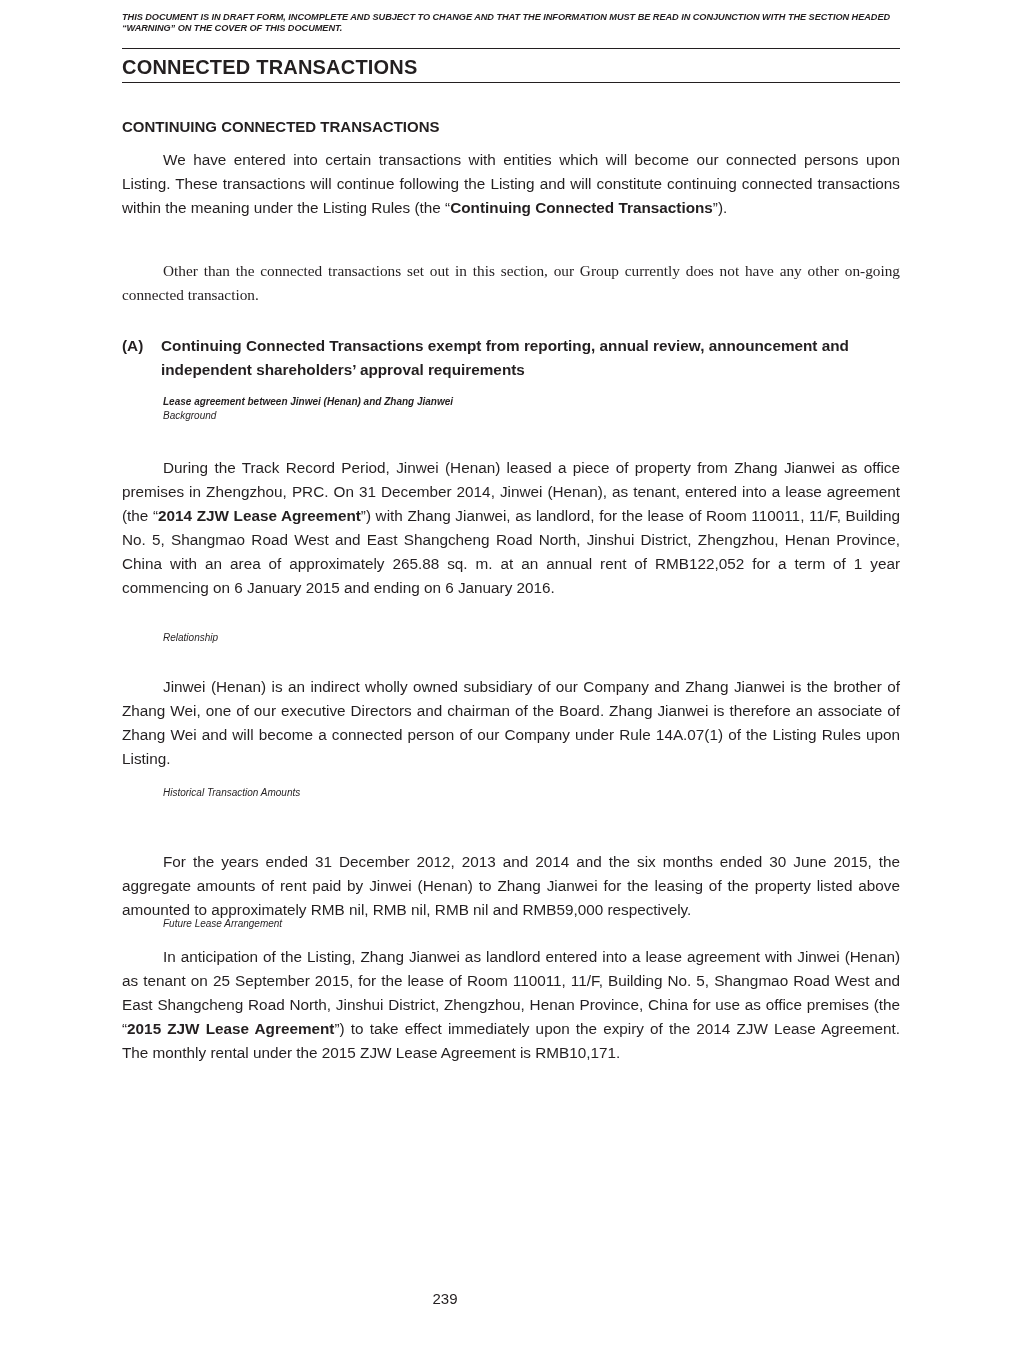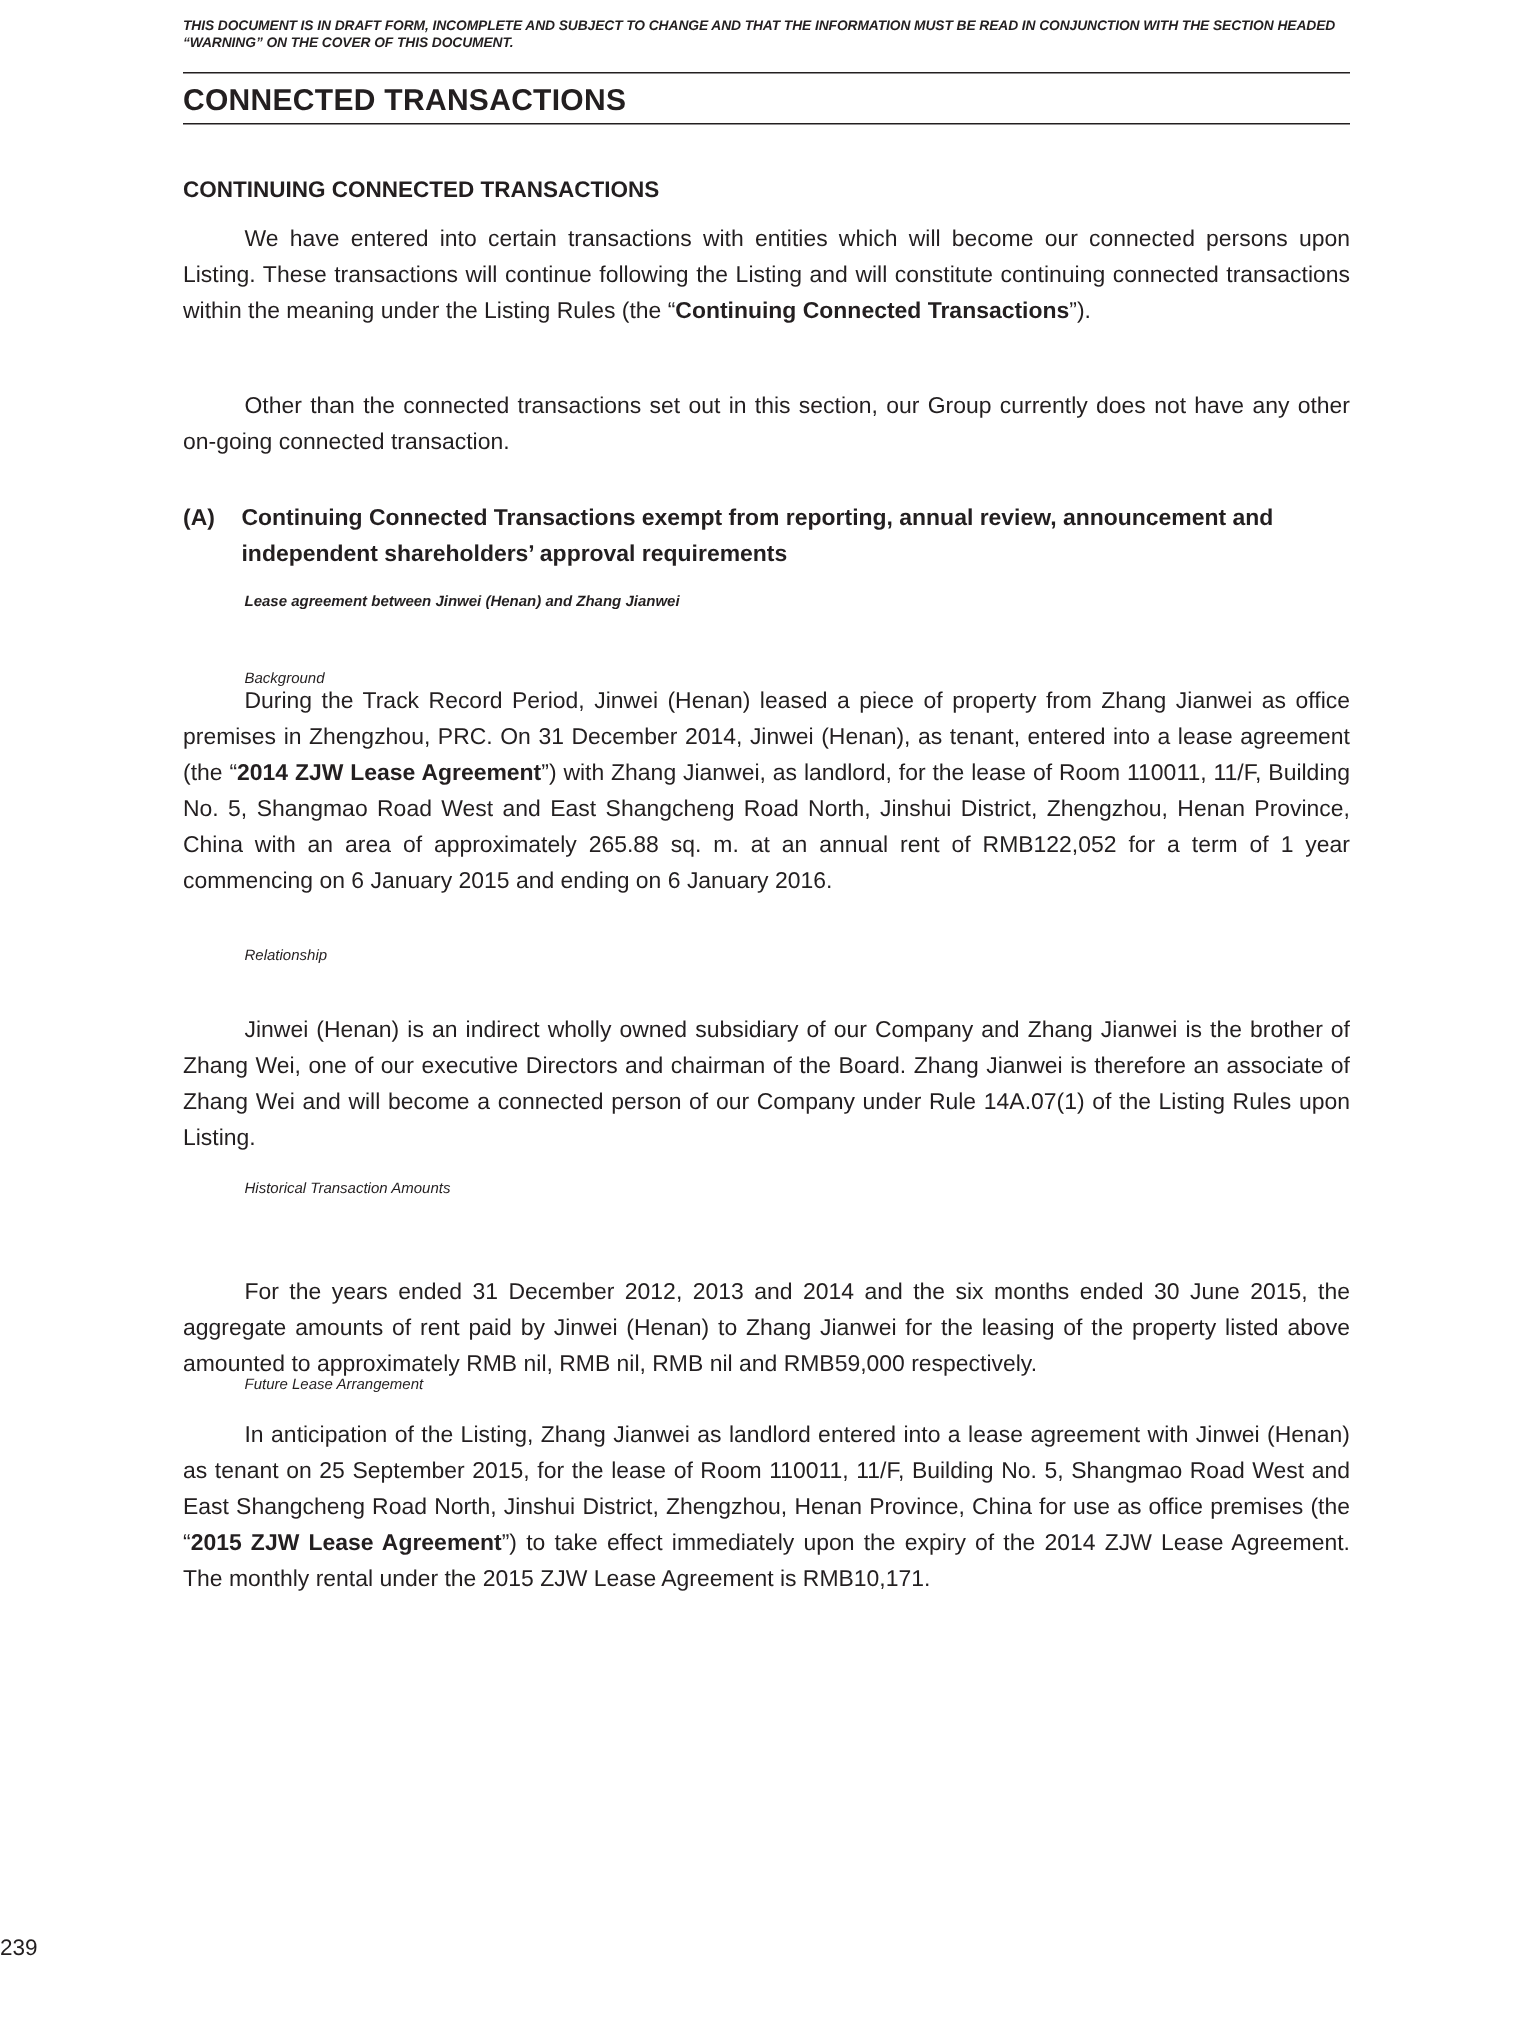--- a/index.html
+++ b/index.html
@@ -27,48 +27,48 @@
   .body p { margin: 0; }
   .indent { text-indent: 41px; }
   .h-section { position: absolute; top: 117px; left: 0; font-size: 15px; font-weight: bold; line-height: 20px; }
   .item-a { position: absolute; left: 0; width: 778px; top: 334px; font-size: 15.3px; line-height: 24px; font-weight: bold; }
   .item-a .label { position: absolute; left: 0; top: 0; }
   .item-a .text { margin-left: 39px; }
   .sub { position: absolute; left: 41px; font-size: 10px; line-height: 20px; }
   .bi { font-weight: bold; font-style: italic; }
   .it { font-style: italic; }
   b { font-weight: bold; }
-  .pagenum { position: absolute; top: 1290px; left: 0; width: 890px; text-align: left; font-size: 15px; }
+  .pagenum { position: absolute; top: 1290px; left: 0; width: 890px; text-align: center; font-size: 15px; }
 </style>
 </head>
 <body>
 
 <div class="page">
   <div class="draft">THIS DOCUMENT IS IN DRAFT FORM, INCOMPLETE AND SUBJECT TO CHANGE AND THAT THE INFORMATION MUST BE READ IN CONJUNCTION WITH THE SECTION HEADED “WARNING” ON THE COVER OF THIS DOCUMENT.</div>
   <div class="rule r1"></div>
   <div class="title">CONNECTED TRANSACTIONS</div>
   <div class="rule r2"></div>
 
   <div class="h-section">CONTINUING CONNECTED TRANSACTIONS</div>
 
   <div class="body" style="top:148px;">
     <p class="indent"><span>We have entered into certain transactions with entities which will become our connected persons upon Listing. These transactions will continue following the Listing and will constitute continuing connected transactions within the meaning under the Listing Rules (the “</span><b>Continuing Connected Transactions</b><span>”).</span></p>
   </div>
 
-  <div class="body" style="top:259px;">
+  <div class="body" style="top:259px;font-family:Liberation Serif, serif;">
     <p class="indent">Other than the connected transactions set out in this section, our Group currently does not have any other on-going connected transaction.</p>
   </div>
 
   <div class="item-a">
     <span class="label">(A)</span>
     <div class="text">Continuing Connected Transactions exempt from reporting, annual review, announcement and independent shareholders’ approval requirements</div>
   </div>
 
   <div class="sub bi" style="top:392px;">Lease agreement between Jinwei (Henan) and Zhang Jianwei</div>
-  <div class="sub it" style="top:443px;">Background</div>
+  <div class="sub it" style="top:406px;">Background</div>
 
   <div class="body" style="top:456px;">
     <p class="indent"><span>During the Track Record Period, Jinwei (Henan) leased a piece of property from Zhang Jianwei as office premises in Zhengzhou, PRC. On 31 December 2014, Jinwei (Henan), as tenant, entered into a lease agreement (the “</span><b>2014 ZJW Lease Agreement</b><span>”) with Zhang Jianwei, as landlord, for the lease of Room 110011, 11/F, Building No. 5, Shangmao Road West and East Shangcheng Road North, Jinshui District, Zhengzhou, Henan Province, China with an area of approximately 265.88 sq. m. at an annual rent of RMB122,052 for a term of 1 year commencing on 6 January 2015 and ending on 6 January 2016.</span></p>
   </div>
 
   <div class="sub it" style="top:628px;">Relationship</div>
   <div class="body" style="top:659px;margin-top:16px;">
     <p class="indent">Jinwei (Henan) is an indirect wholly owned subsidiary of our Company and Zhang Jianwei is the brother of Zhang Wei, one of our executive Directors and chairman of the Board. Zhang Jianwei is therefore an associate of Zhang Wei and will become a connected person of our Company under Rule 14A.07(1) of the Listing Rules upon Listing.</p>
   </div>
 

